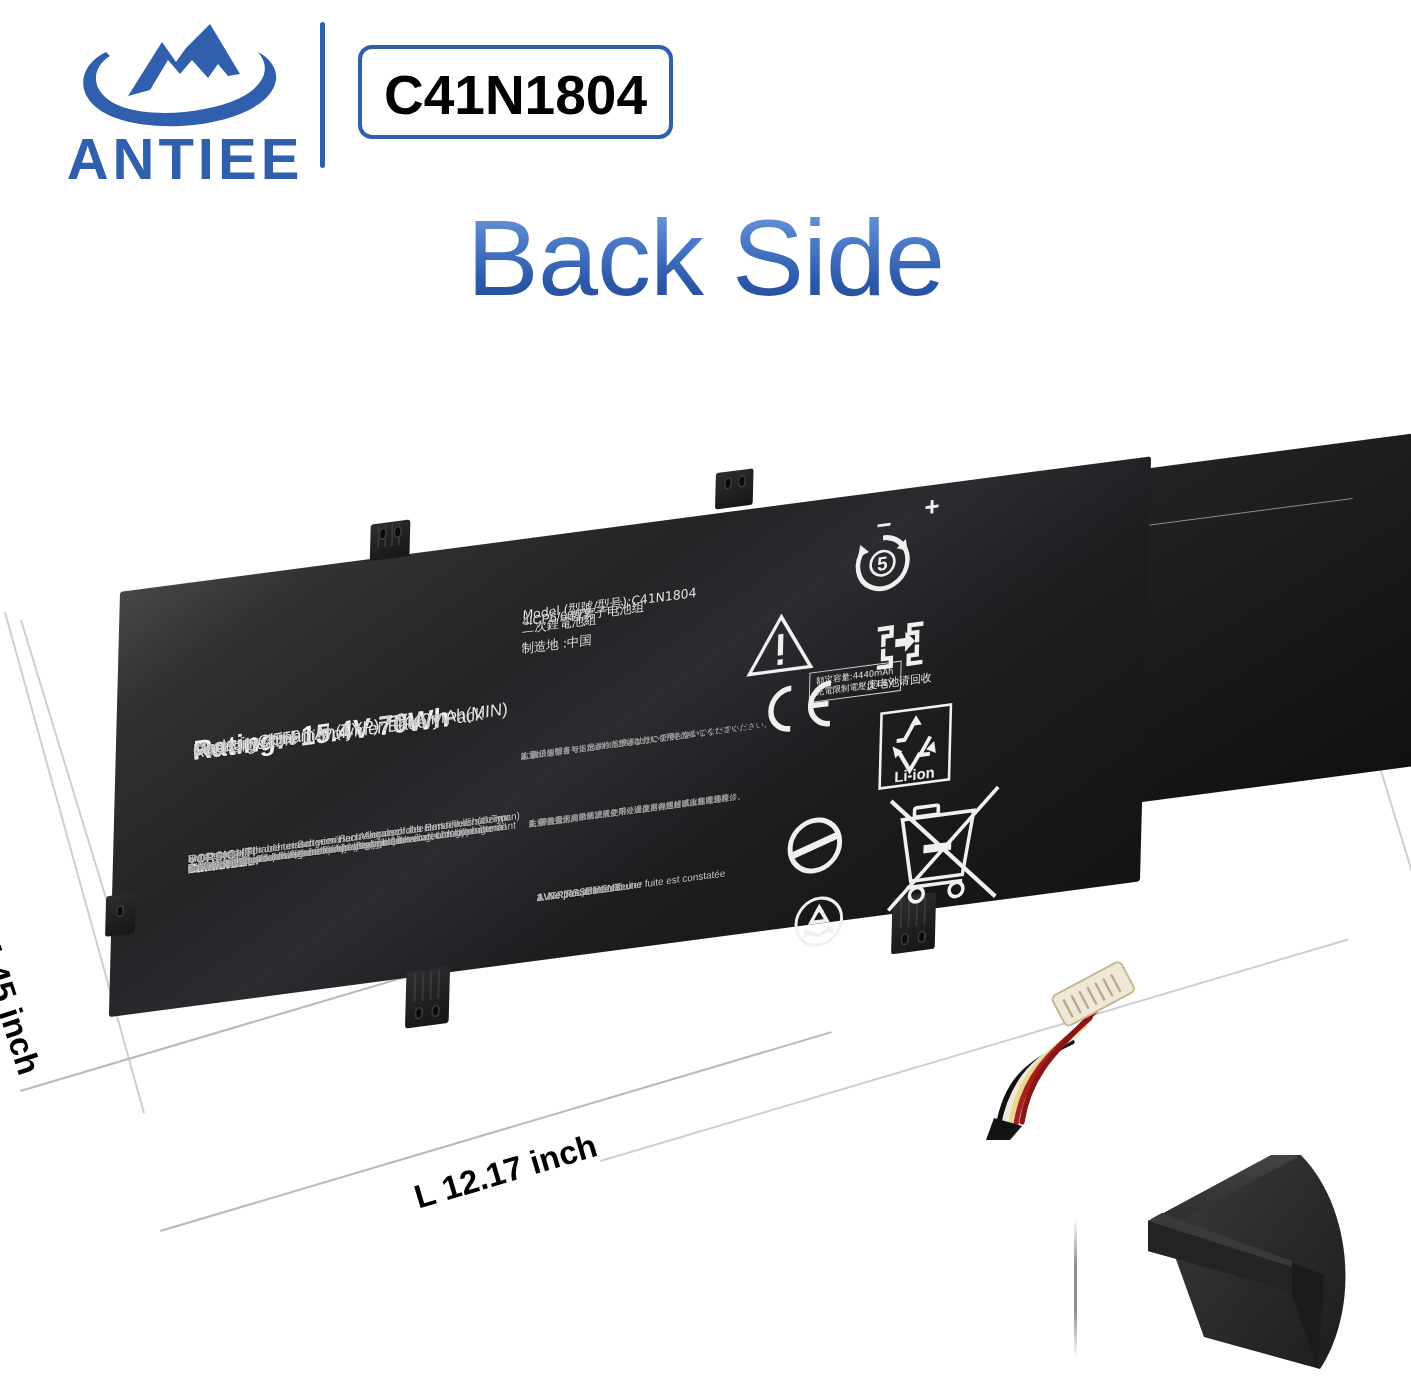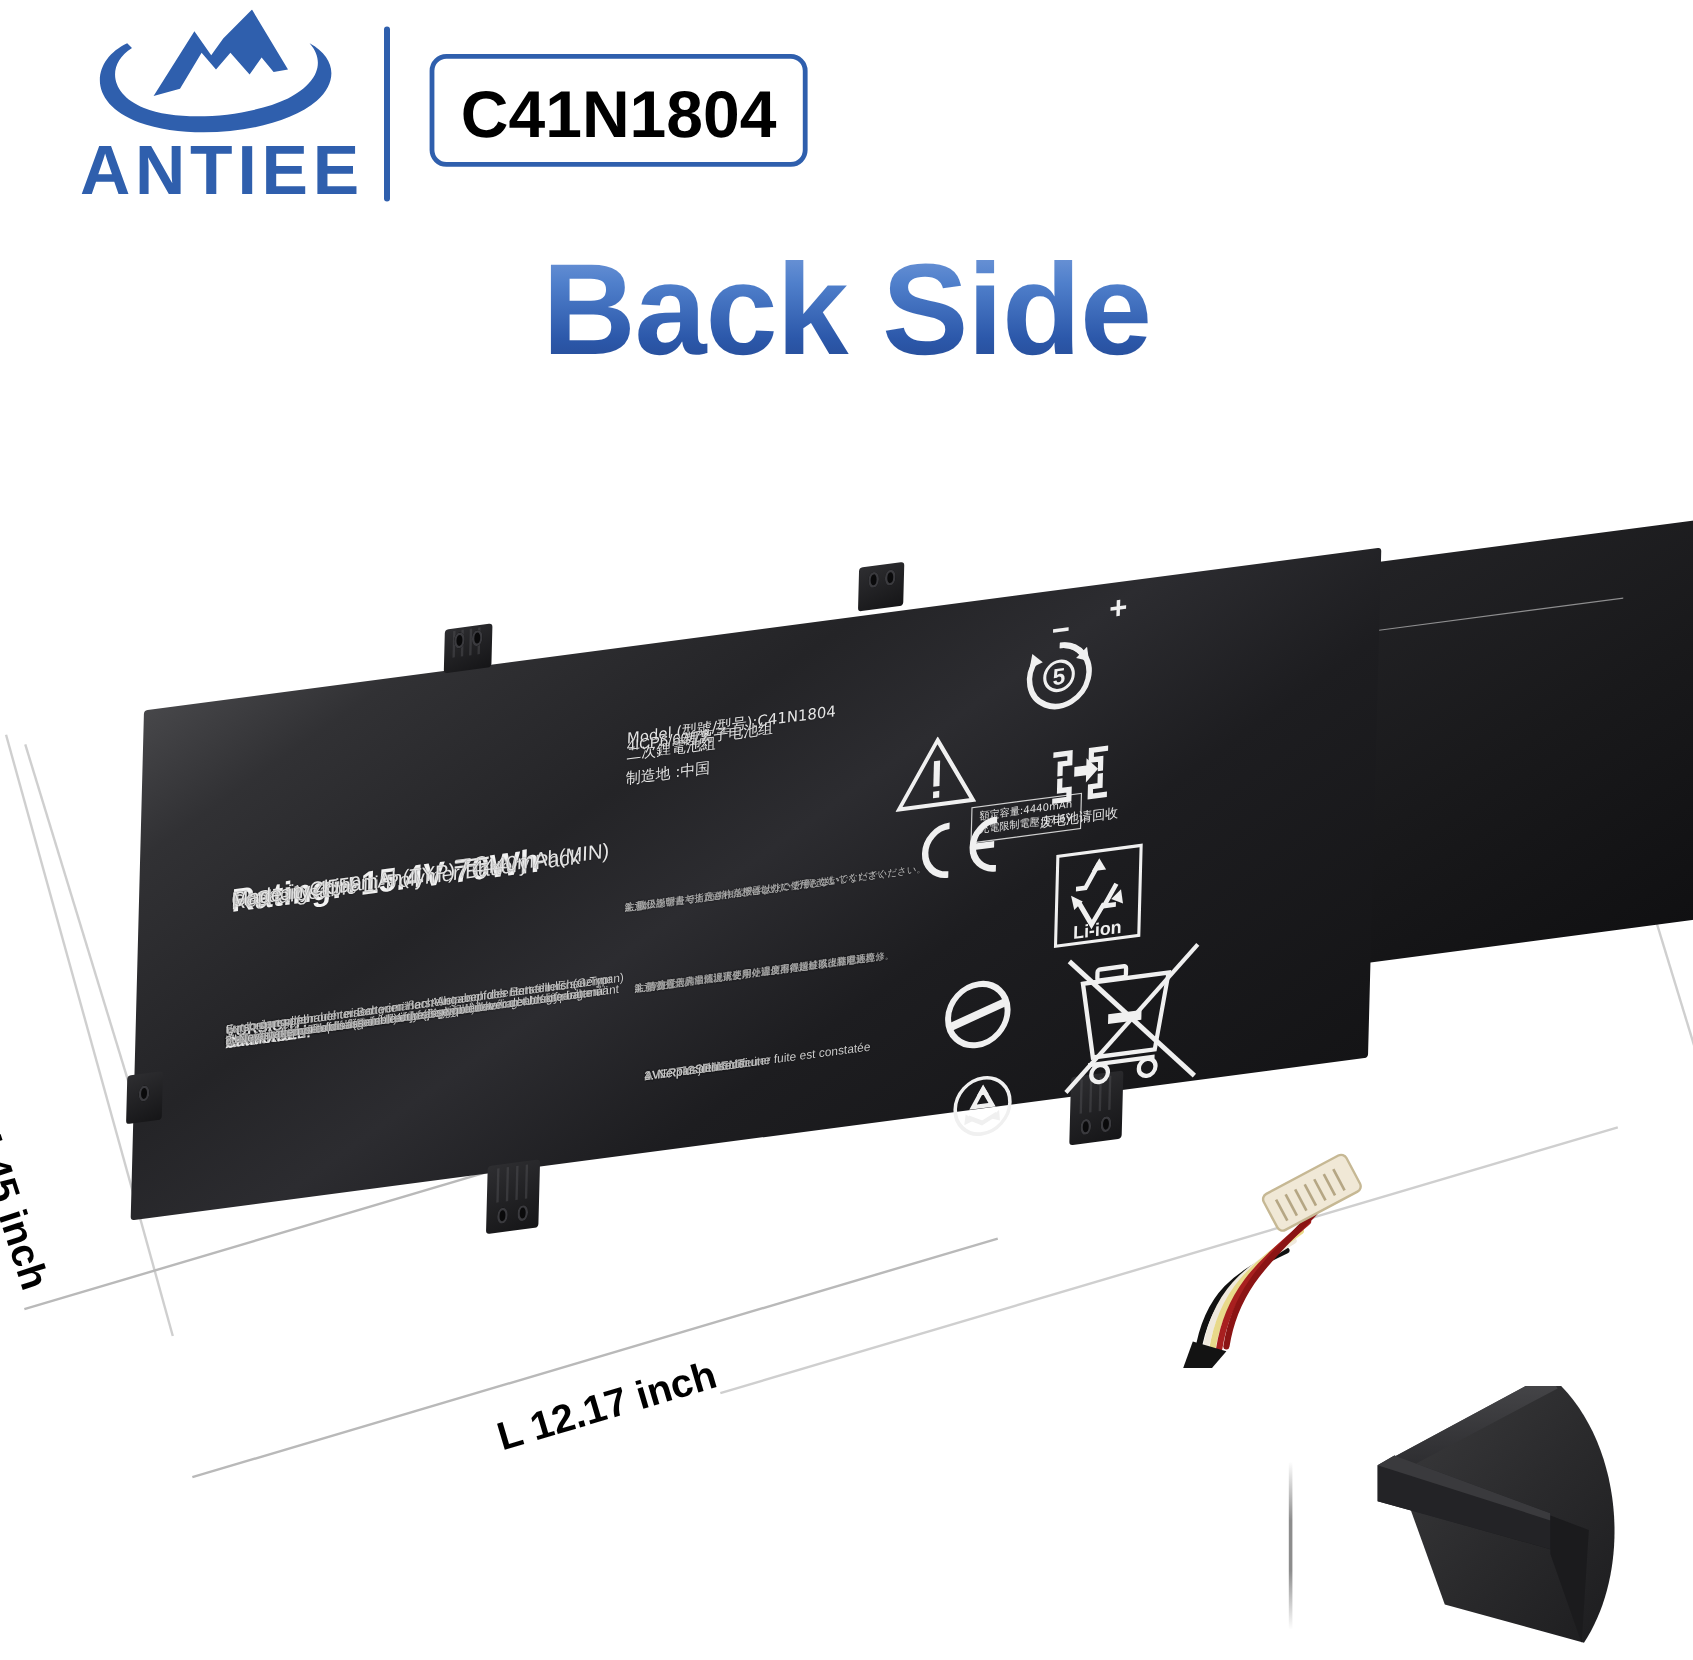--- a/index.html
+++ b/index.html
@@ -7,36 +7,36 @@
     width:1411px;height:1383px;
     background:#ffffff;
     font-family:"Liberation Sans", sans-serif;
     overflow:hidden;
     position:relative;
   }
   .stage{position:absolute;inset:0;}
 
   
   .header{position:absolute;left:0;top:0;width:1411px;height:190px;}
-  .logo-wrap{position:absolute;left:58px;top:8px;width:250px;height:170px;}
+  .logo-wrap{position:absolute;left:58px;top:24px;width:250px;height:170px;}
   .logo-mark{position:absolute;left:0;top:0;width:250px;height:108px;}
   .logo-word{position:absolute;left:2px;top:104px;width:250px;
     font-size:58px;font-weight:bold;letter-spacing:4px;color:#2f5fad;
     font-family:"Liberation Sans", sans-serif;text-align:center;line-height:62px;}
   .divider{position:absolute;left:320px;top:22px;width:5px;height:146px;
     background:#2f5fad;border-radius:3px;}
   .model-badge{position:absolute;left:358px;top:45px;
     border:4px solid #2f5fad;border-radius:14px;
     padding:4px 22px 9px 22px;}
   .model-badge span{font-size:55px;font-weight:bold;color:#000000;
     letter-spacing:0px;line-height:62px;display:block;margin-top:11px;}
 
   
   .title{position:absolute;left:0;top:198px;width:1411px;text-align:center;
-    font-size:108px;font-weight:bold;line-height:120px;
+    font-size:108px;font-weight:normal;line-height:120px;
     letter-spacing:-1px;
     background:linear-gradient(180deg,#7b9fdc 0%,#4f7fcb 32%,#2c58aa 70%,#23468d 100%);
     -webkit-background-clip:text;background-clip:text;color:transparent;
     -webkit-text-fill-color:transparent;}
 
   
   .guide{position:absolute;background:#b9b9b9;transform-origin:0 0;height:2px;}
   .guide.thin{height:1.6px;background:#cfcfcf;}
 
   .dim-label{position:absolute;font-weight:bold;color:#000;white-space:nowrap;

